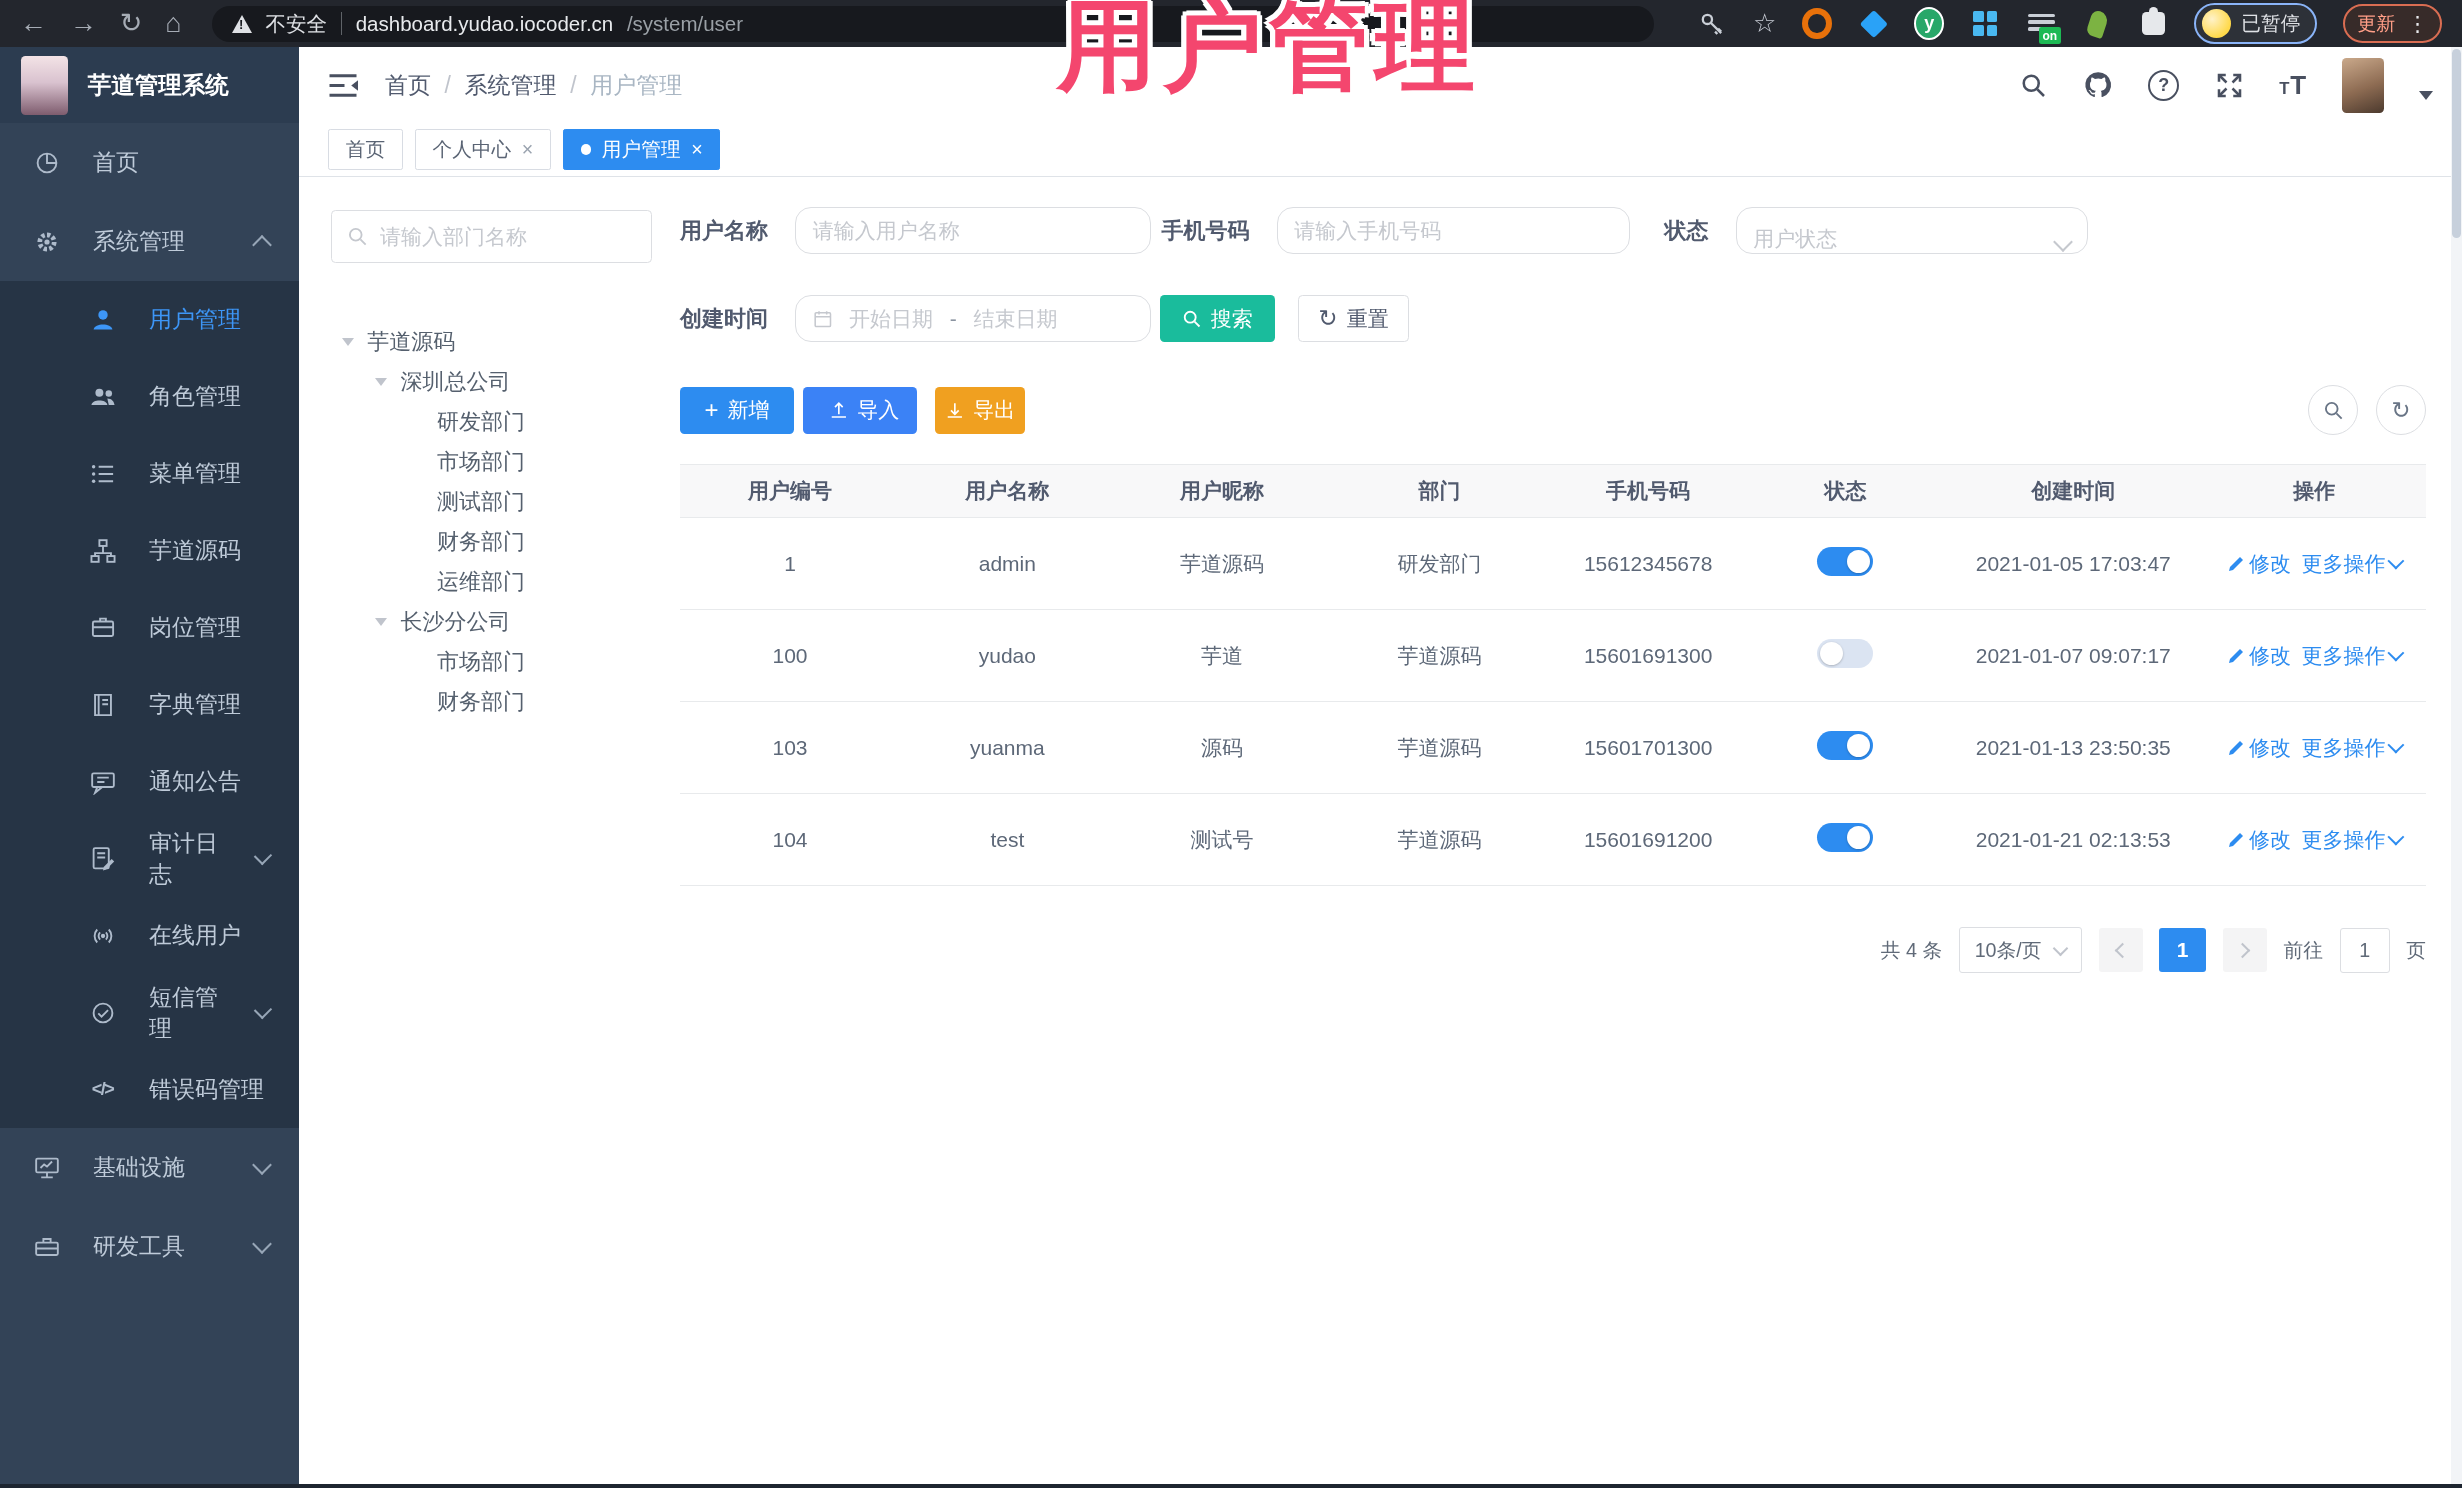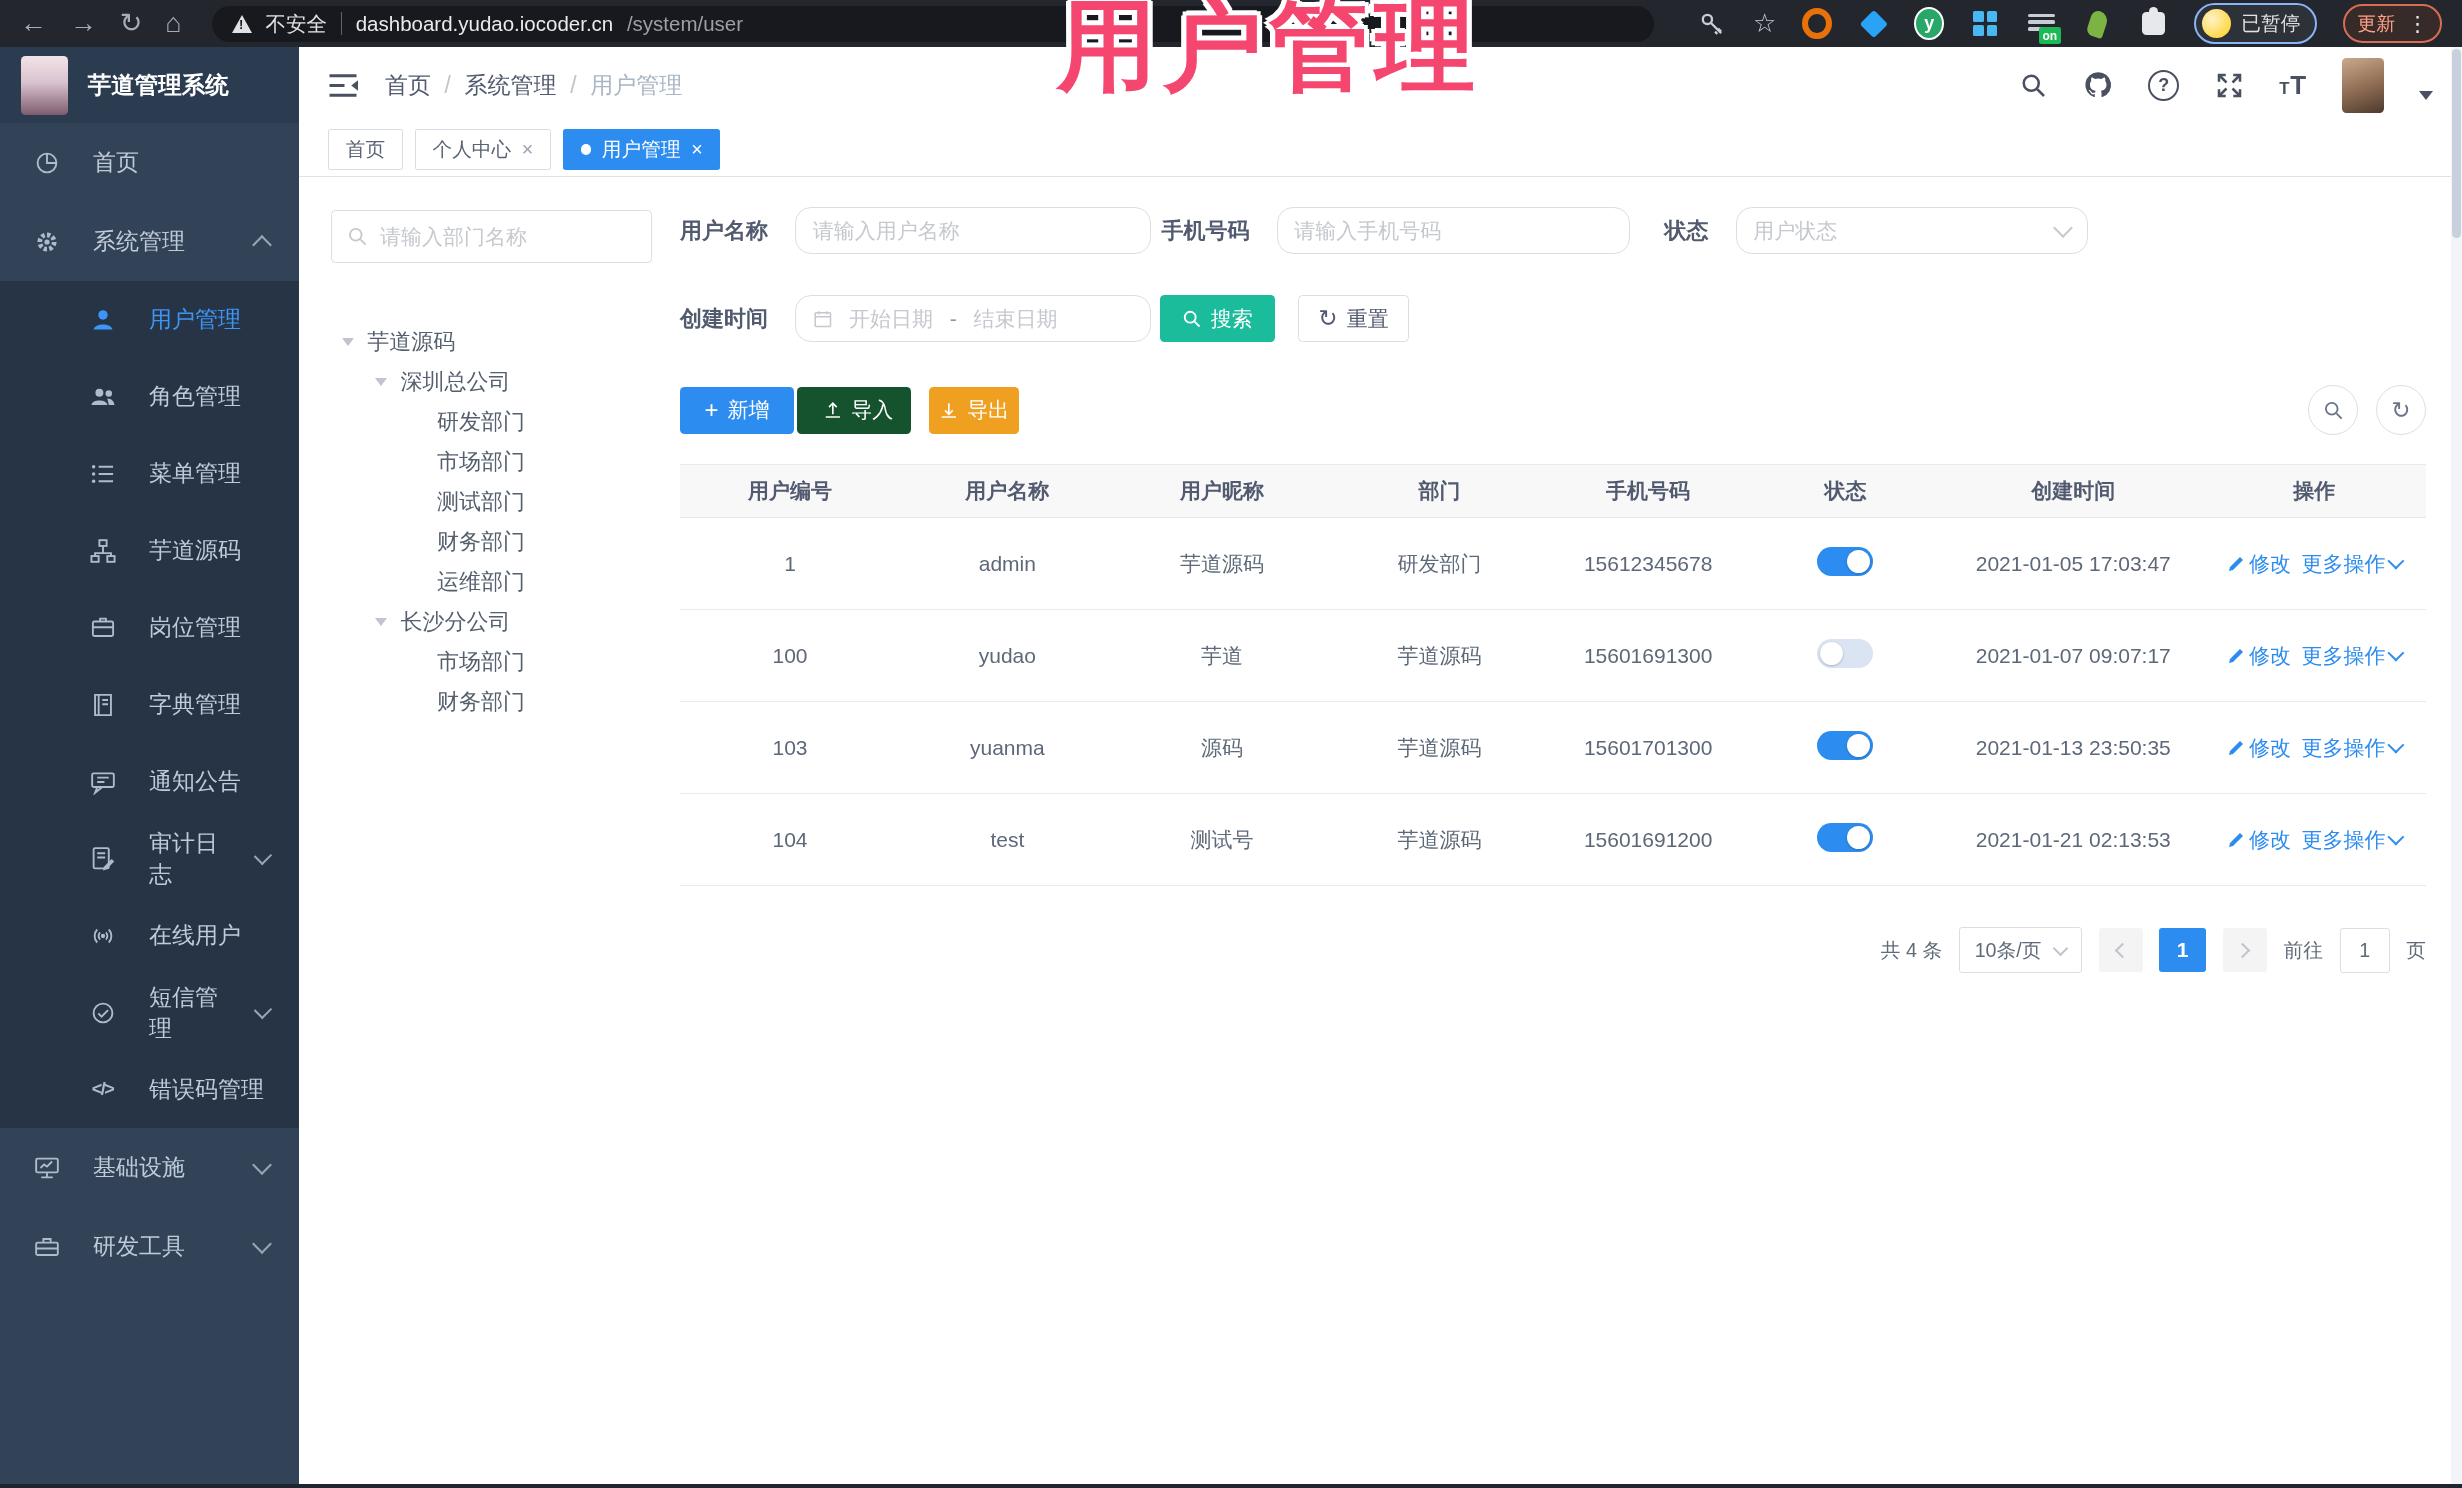--- a/index.html
+++ b/index.html
@@ -111,32 +111,32 @@
           border-top:8.3px solid #c0c4cc;margin-right:13.6px;}
   .ind1{padding-left:10.6px;} .ind2{padding-left:44px;} .ind3{padding-left:106px;}
 
   
   .filter{position:absolute;left:381px;top:30px;right:36px;}
   .frow{display:flex;align-items:center;margin-bottom:41px;}
   .f-label{font-size:22px;font-weight:bold;color:#515a6e;white-space:nowrap;}
   .f-input{height:47px;border:0.8px solid #dcdee2;border-radius:16px;display:flex;align-items:center;
            padding:0 16.7px;color:#c5c8ce;font-size:21px;background:#fff;box-sizing:border-box;}
   .f-input .chev{border-color:#c5c8ce;margin-left:auto;}
-  .w1{width:356px;} .w2{width:353px;align-items:center;} .w3{width:352px;}
+  .w1{width:356px;} .w2{width:353px;align-items:center;} .w3{width:352px;align-items:flex-end;}
   .gap-s{width:27px;} .gap-m{width:10.6px;} .gap-l{width:35px;}
   .btn{height:47px;border-radius:4.5px;display:flex;align-items:center;justify-content:center;gap:9px;
        font-size:21px;cursor:pointer;border:0.8px solid transparent;box-sizing:border-box;white-space:nowrap;}
   .btn-search{width:115px;background:#1abc9c;color:#fff;margin-left:9px;}
   .btn-reset{width:111px;background:#fff;border-color:#dcdee2;color:#515a6e;margin-left:23px;}
   .r-ic{font-size:23px;line-height:1;}
 
   
   .toolbar{position:absolute;left:381px;top:208px;right:36px;display:flex;align-items:center;}
   .btn-add{width:114px;background:#2d8cf0;color:#fff;}
-  .btn-import{width:114px;background:#14532d;color:#fff;margin-left:3px;padding-left:8px;}
+  .btn-import{width:114px;background:#3b82f6;color:#fff;margin-left:9px;padding-left:8px;}
   .btn-export{width:90px;background:#f0a020;color:#fff;margin-left:18px;}
   .tool-right{margin-left:auto;display:flex;gap:18px;}
   .circ{width:48px;height:48px;border:0.8px solid #dcdee2;border-radius:50%;display:flex;align-items:center;
         justify-content:center;color:#697586;background:#fff;cursor:pointer;}
 
   
   .utable{position:absolute;left:381px;right:36px;top:287px;font-size:21px;}
   .trow{display:grid;grid-template-columns:12.6% 12.3% 12.3% 12.6% 11.3% 11.3% 14.8% 12.8%;align-items:center;}
   .thead{height:52px;background:#f8f8f9;border-top:0.8px solid #e8eaec;border-bottom:0.8px solid #e8eaec;
          font-weight:bold;color:#515a6e;}

